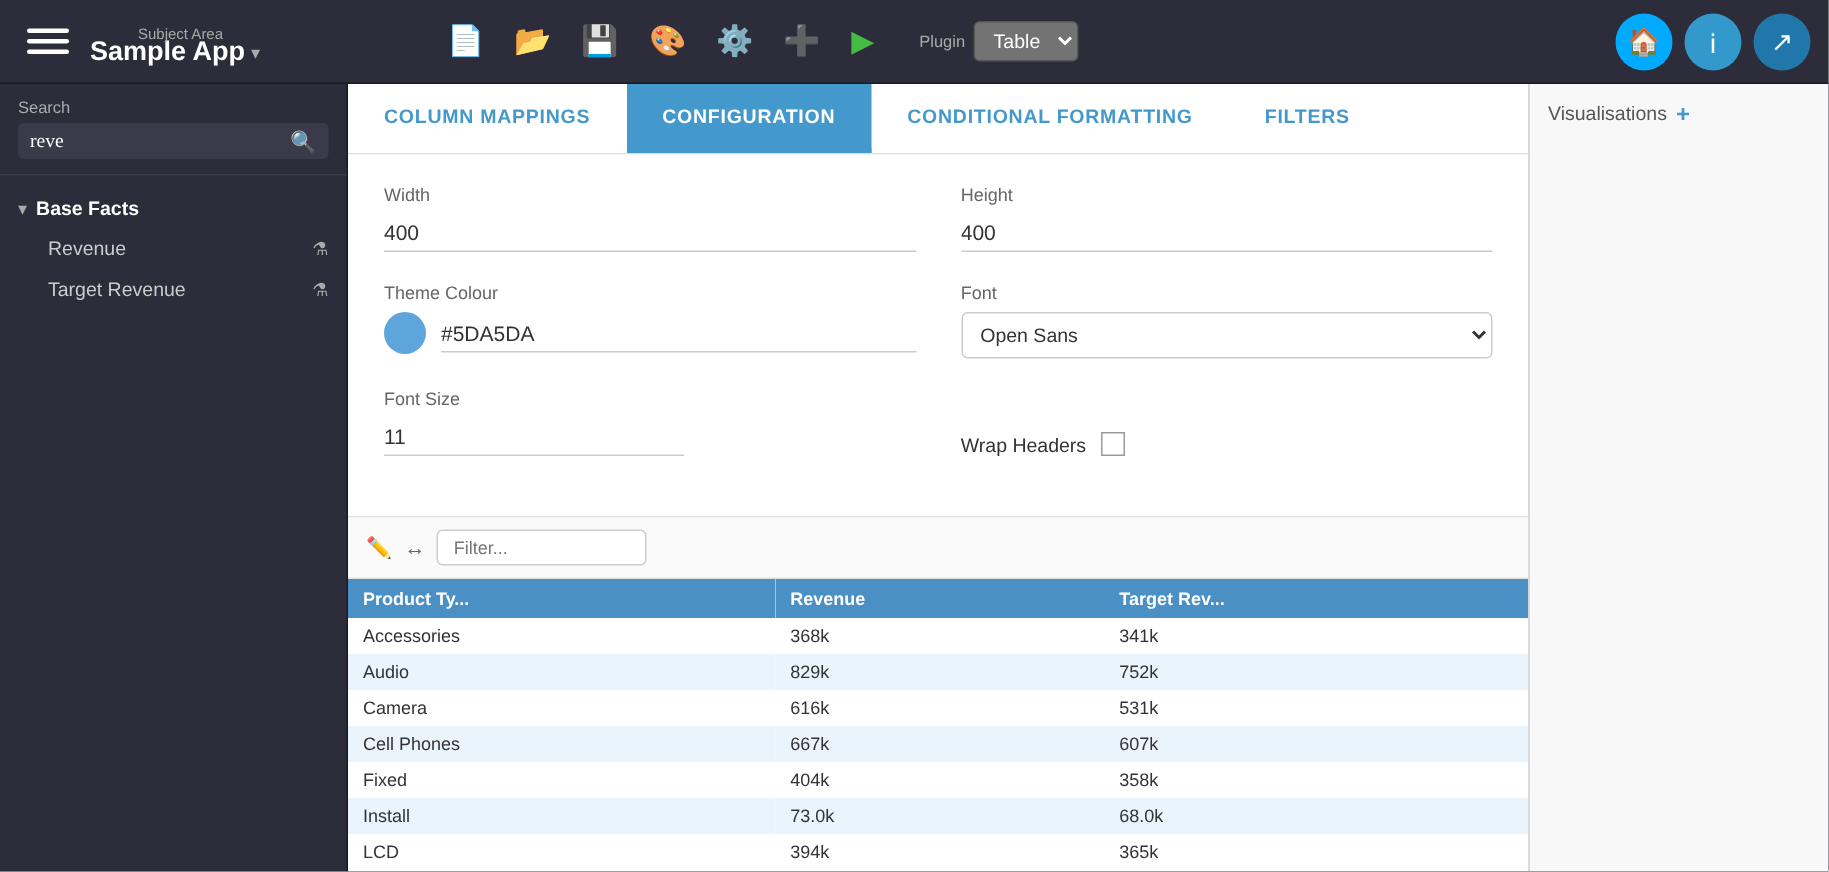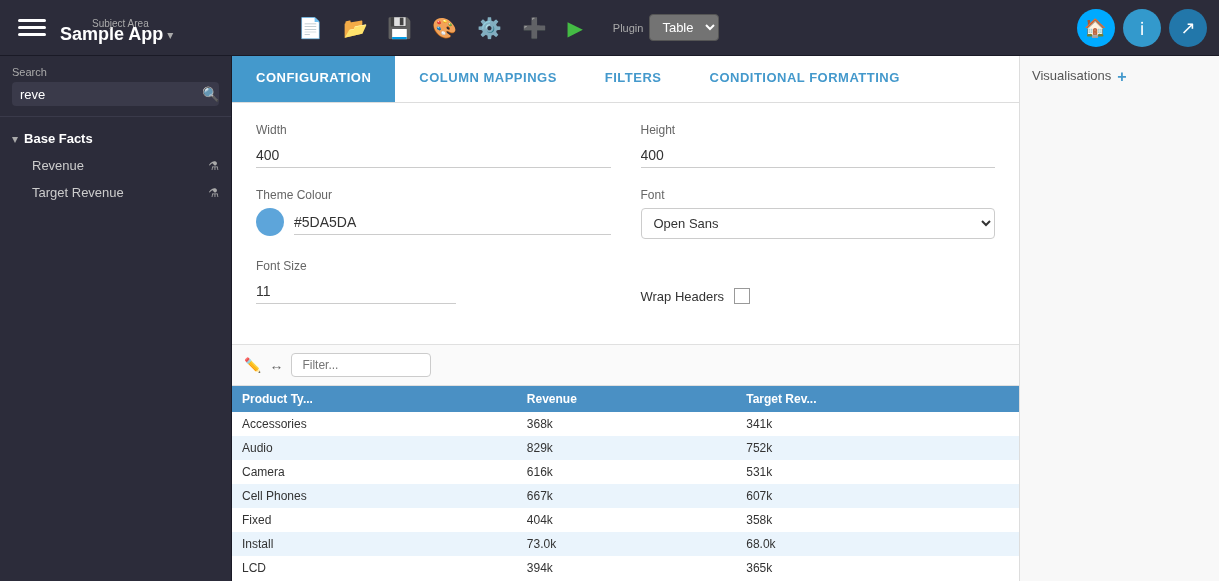--- a/index.html
+++ b/index.html
@@ -88,21 +88,21 @@
     .search-area {
       padding: 10px 12px;
       border-bottom: 1px solid #3a3a4a;
     }
     .search-label { font-size: 11px; color: #aaa; margin-bottom: 4px; }
     .search-input-row {
       display: flex; align-items: center; gap: 6px;
       background: #3a3a4a; border-radius: 4px; padding: 4px 8px;
     }
     .search-input {
-      background: none; border: none; color: #fff; font-size: 13px; flex: 1; outline: none;
+      background: none; border: none; color: #fff; font-size: 13px; flex: 1; outline: none; font-family: Liberation Serif, serif;
     }
     .search-icon { color: #aaa; font-size: 14px; cursor: pointer; }
 
     .sidebar-section {
       padding: 8px 0;
     }
     .sidebar-section-header {
       display: flex; align-items: center; gap: 6px; padding: 6px 12px; cursor: pointer;
     }
     .chevron-icon { color: #aaa; font-size: 12px; }
@@ -292,24 +292,24 @@
       <div class="sidebar-item">
         <span class="sidebar-item-label">Target Revenue</span>
         <span class="filter-icon">⚗</span>
       </div>
     </div>
   </div>
 
   <div class="content-area">
 
     <div class="tabs">
+      <div class="tab">COLUMN MAPPINGS</div>
       <div class="tab active">CONFIGURATION</div>
-      <div class="tab">COLUMN MAPPINGS</div>
+      <div class="tab">CONDITIONAL FORMATTING</div>
       <div class="tab">FILTERS</div>
-      <div class="tab">CONDITIONAL FORMATTING</div>
     </div>
 
     <div class="config-panel">
       <div class="form-row">
         <div class="form-group">
           <label class="form-label">Width</label>
           <input class="form-input" type="text" value="400" style="">
         </div>
         <div class="form-group">
           <label class="form-label">Height</label>

